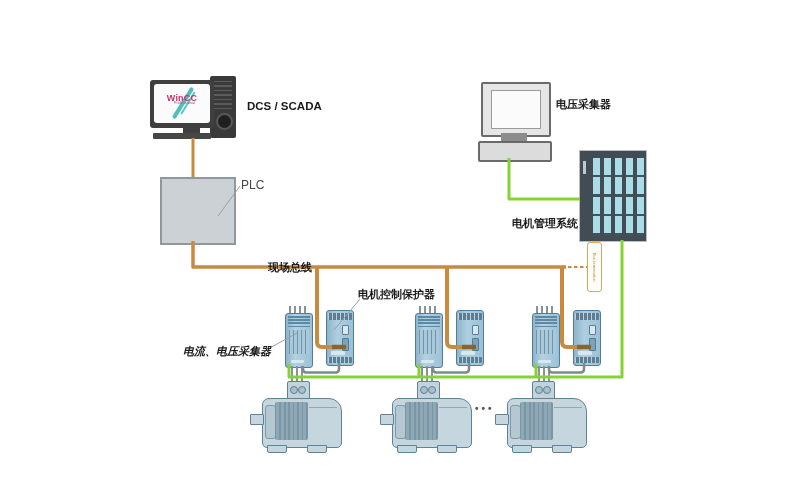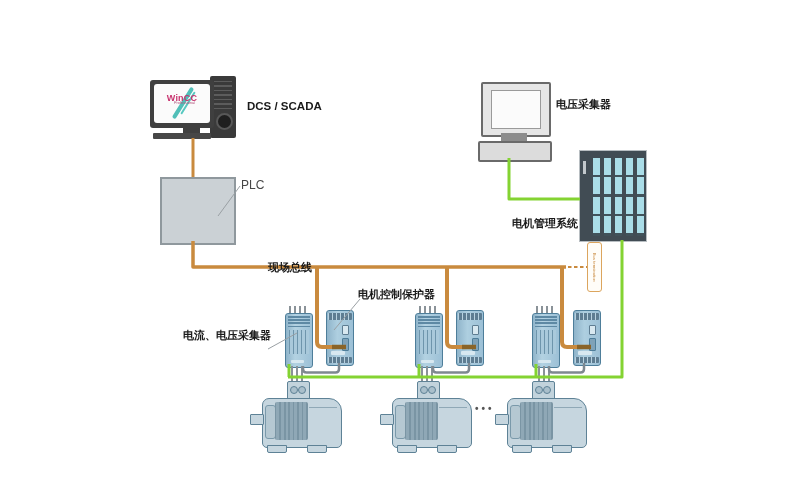--- a/index.html
+++ b/index.html
@@ -203,21 +203,21 @@
     <div class="protector">
       <div class="pro-top"></div>
       <div class="pro-btn1"></div>
       <div class="pro-btn2"></div>
       <div class="pro-slot"></div>
       <div class="pro-bot"></div>
     </div>
   </div>
 
   <div class="lbl" style="left:328px;top:287px;padding-left:30px;">电机控制保护器</div>
-  <div class="lbl" style="left:183px;top:328px;">电流、电压采集器</div>
+  <div class="lbl" style="left:183px;top:344px;font-style:italic;">电流、电压采集器</div>
 
   <div class="motor" style="left:250px;">
     <div class="m-tbox">
       <div class="m-eye e1"></div>
       <div class="m-eye e2"></div>
     </div>
     <div class="m-body">
       <div class="m-endcap"></div>
       <div class="m-band"></div>
       <div class="m-line"></div>

